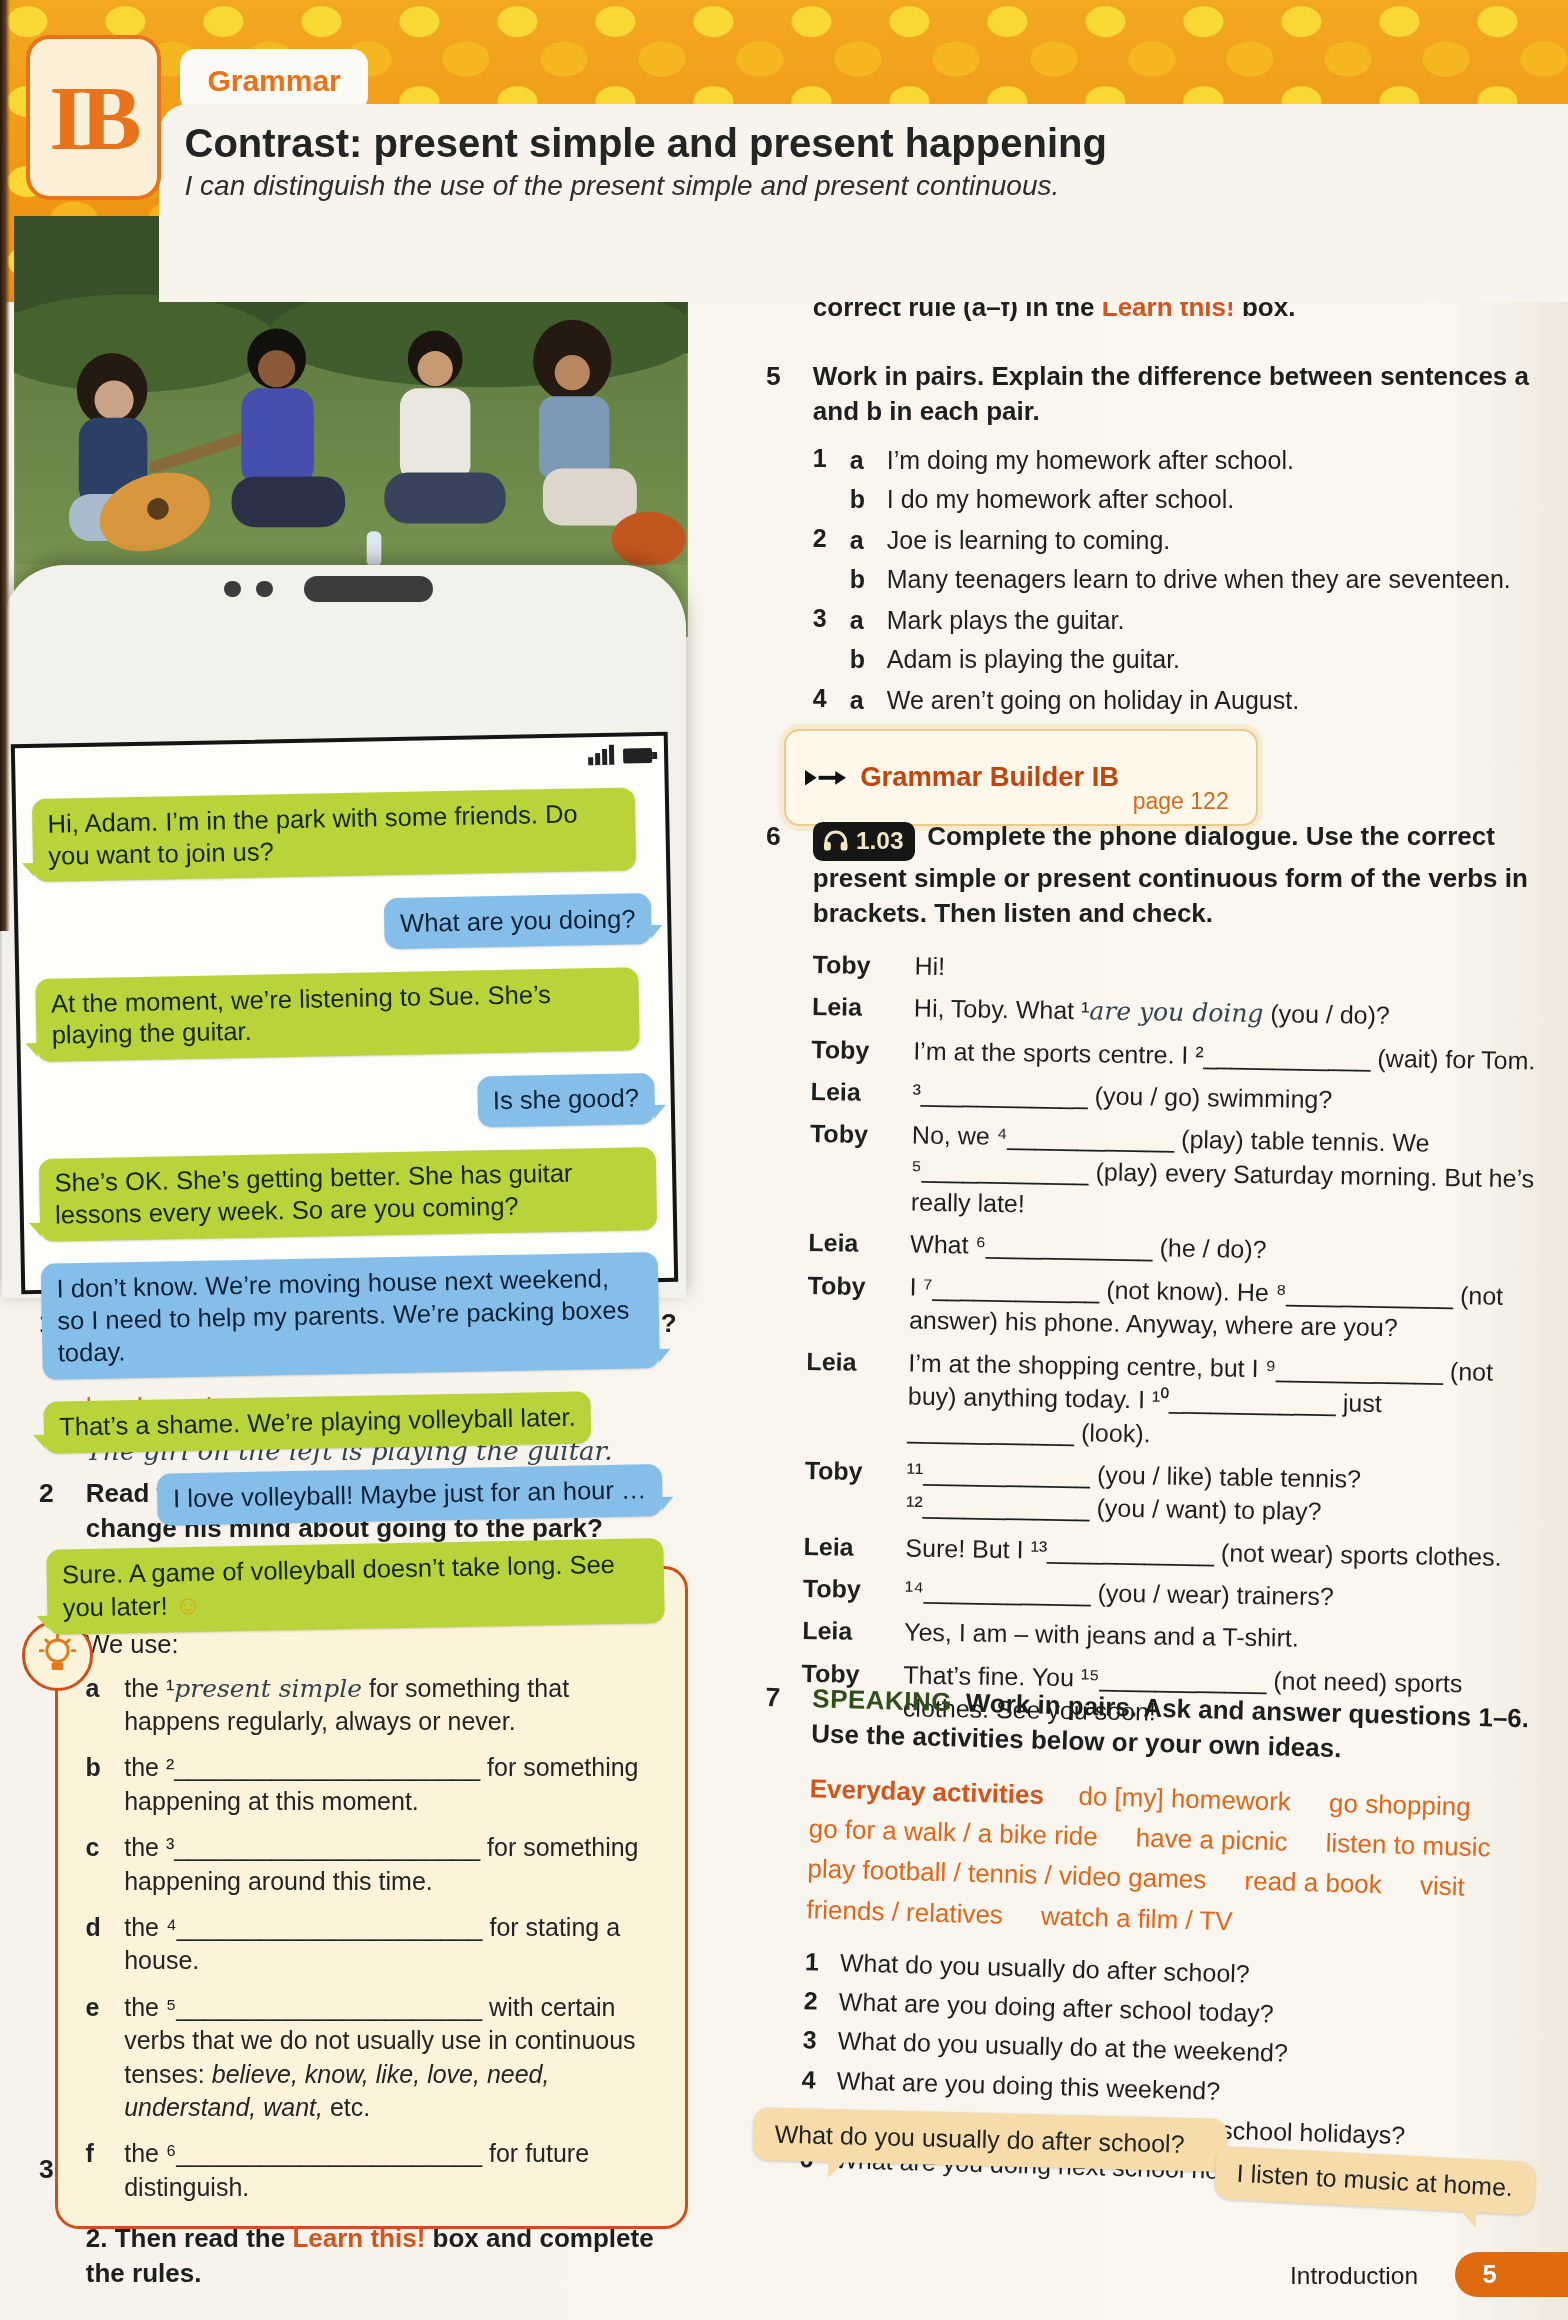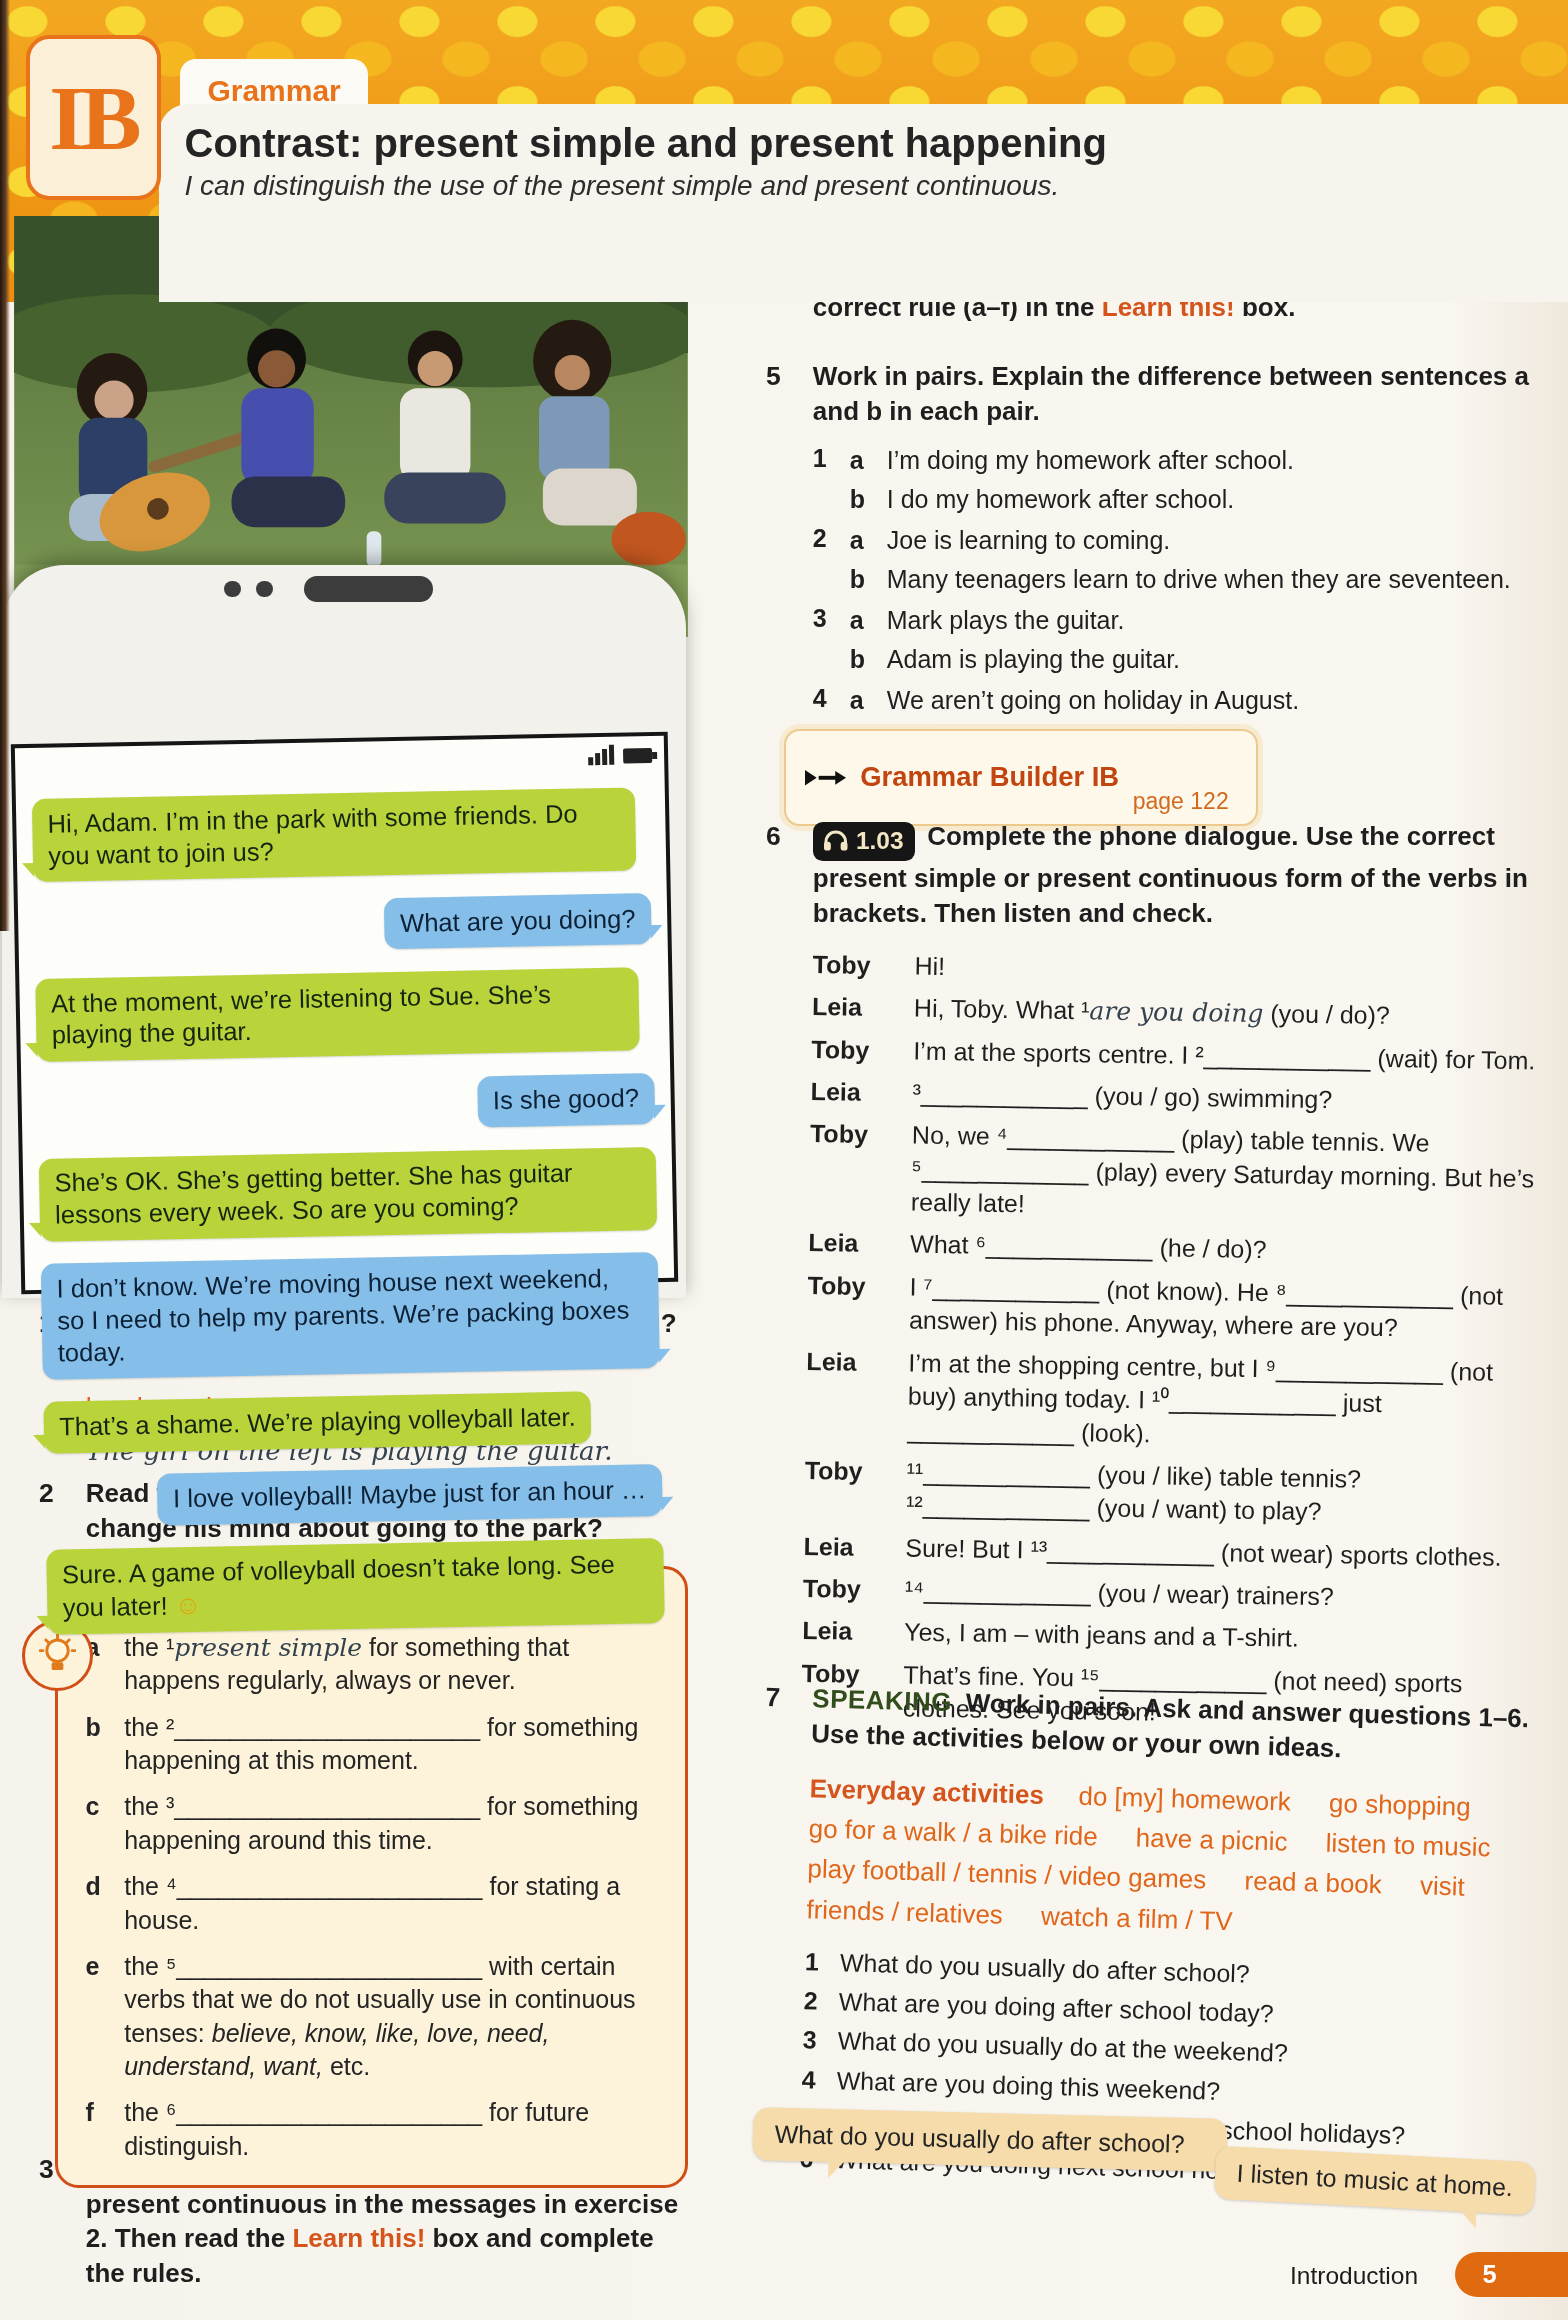--- a/index.html
+++ b/index.html
@@ -16,21 +16,21 @@
       linear-gradient(180deg, rgba(252,214,70,.30), rgba(231,126,6,.35));
     background-size:98px 80px,98px 80px,100% 100%;}
   .scan-edge{position:absolute;left:0;top:0;width:9.8px;height:931px;z-index:40;
     background:linear-gradient(90deg,#24150a 0%,#5d3f29 55%,rgba(93,63,41,0) 100%);}
   .ib-badge{position:absolute;left:25.5px;top:35px;width:127px;height:157px;z-index:6;
     background:#fcefd8;border:4.9px solid #e8731a;border-radius:23.5px;
     color:#e8731a;font-family:"Liberation Serif",serif;font-weight:bold;font-size:92px;
     display:flex;align-items:center;justify-content:center;letter-spacing:-4.9px;}
   .grammar-tab{position:absolute;left:180px;top:49px;height:63px;padding:0 27.4px;z-index:4;
     background:#fbfaf5;border-radius:15.7px;display:flex;align-items:center;
-    font-weight:bold;font-size:30px;color:#e8731a;margin-top:10px;}
+    font-weight:bold;font-size:30px;color:#e8731a;}
   .title-panel{position:absolute;left:159px;top:104px;width:1409px;height:198px;z-index:5;
     background:#f7f4ed;border-top-left-radius:29px;box-sizing:border-box;padding:15.7px 19.6px 0 25.5px;}
   .page-title{font-size:40px;font-weight:bold;color:#242424;margin:0;line-height:1.15;}
   .page-subtitle{font-size:28px;font-style:italic;color:#2d2d2d;margin-top:4px;}
 
   
   .photo{position:absolute;left:13.7px;top:216px;width:674px;height:421px;z-index:2;overflow:hidden;}
 
   
   .phone{position:absolute;left:2px;top:565px;width:684px;height:733px;z-index:3;
@@ -240,20 +240,21 @@
       <svg width="37" height="43" viewBox="0 0 38 44" xmlns="http://www.w3.org/2000/svg">
         <circle cx="19" cy="17" r="11" fill="#fff6dd" stroke="#e07a1a" stroke-width="3"></circle>
         <rect x="13" y="29" width="12" height="8" rx="2" fill="#e07a1a"></rect>
         <path d="M19 1 v4 M4 17 h-3 M37 17 h-3 M7 6 l3 3 M31 6 l-3 3" stroke="#e07a1a" stroke-width="3" stroke-linecap="round"></path>
       </svg>
     </div>
     <div class="learn-head">
       <span class="lt-title">LEARN THIS!</span>
       <span class="lt-sub">Present tense contrast</span>
     </div>
+    <div class="lt-intro">We use:</div>
     <div class="lt-rule">
       <span class="lt-letter">a</span>
       <span><span>the ¹</span><span class="hand">present simple</span><span> for something that happens regularly, always or never.</span></span>
     </div>
     <div class="lt-rule">
       <span class="lt-letter">b</span>
       <span>the ²______________________ for something happening at this moment.</span>
     </div>
     <div class="lt-rule">
       <span class="lt-letter">c</span>

